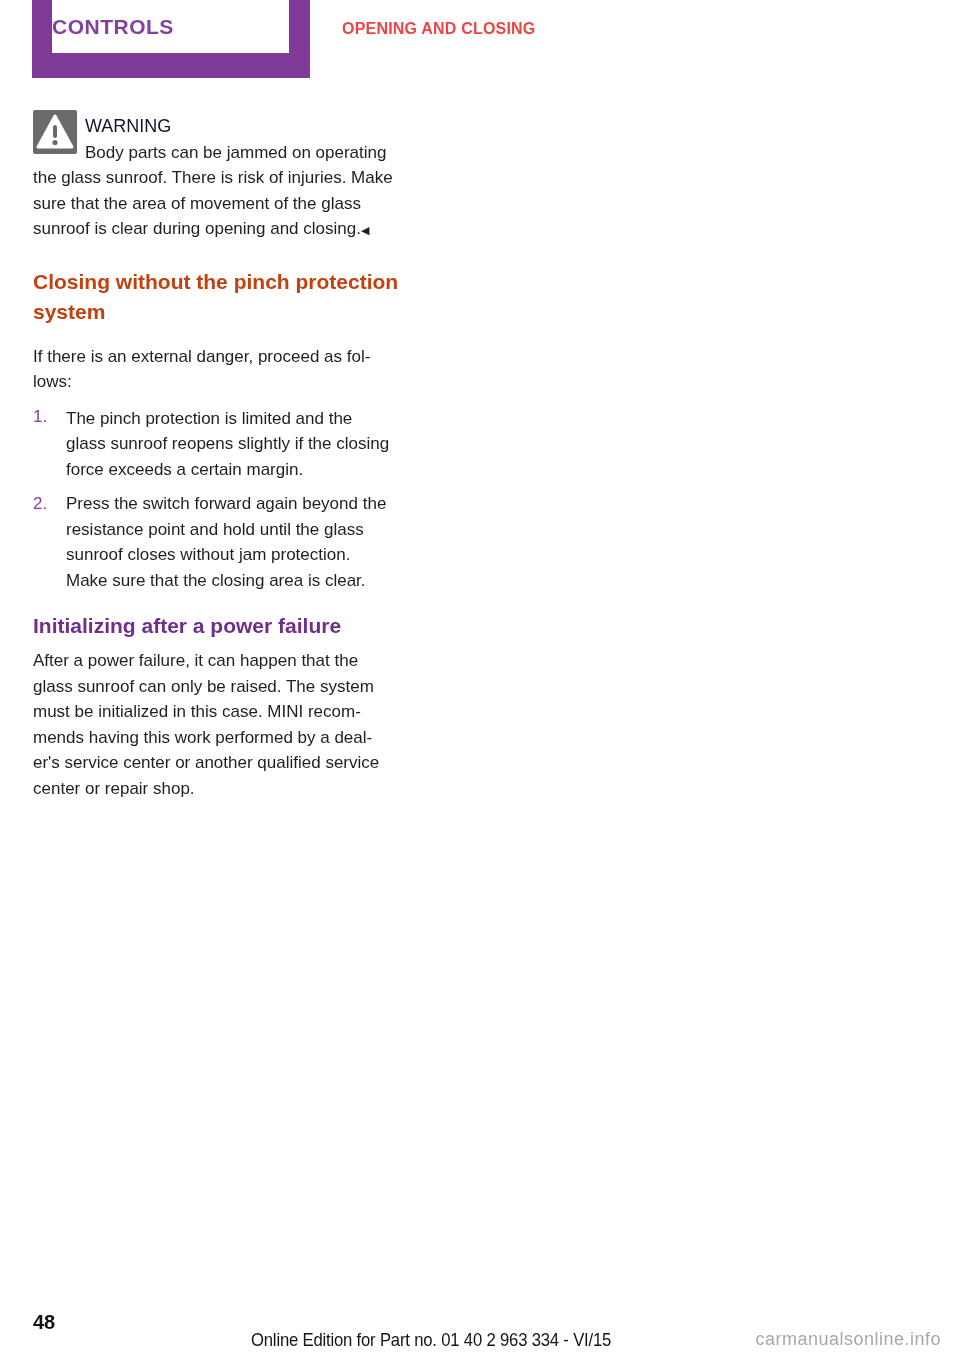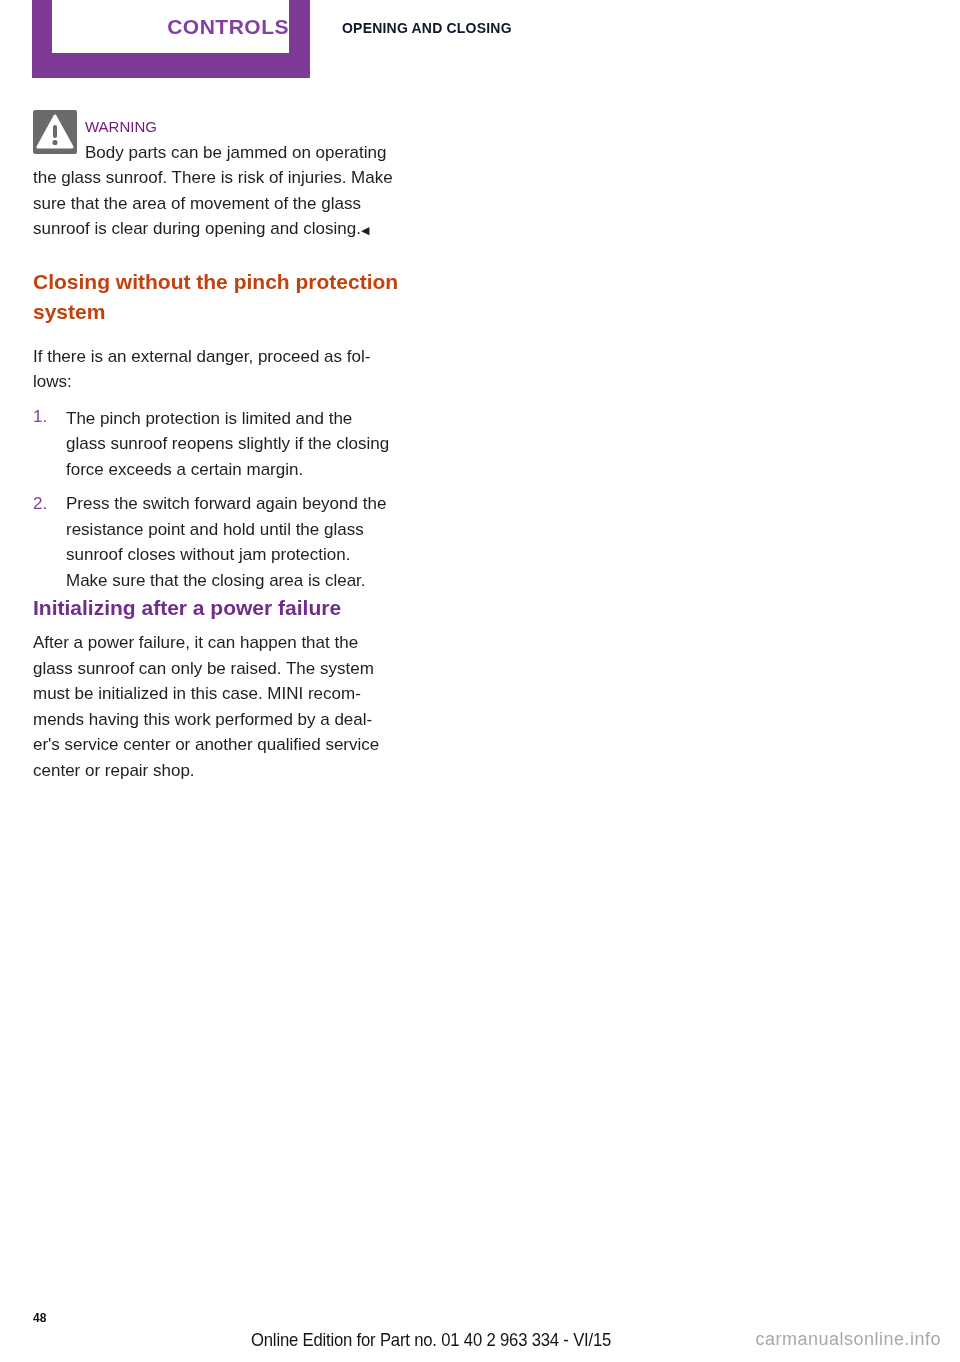--- a/index.html
+++ b/index.html
@@ -16,82 +16,83 @@
   
   .tab{
     position:absolute;left:32px;top:0;
     width:278px;height:78px;
     background:#7e3a96;
     box-sizing:border-box;
   }
   .tab-inner{
     position:absolute;left:20px;right:21px;top:0;bottom:25px;
     background:#ffffff;
-    display:flex;align-items:center;justify-content:flex-end;
+    display:flex;align-items:center;justify-content:flex-start;
     padding-top:0;box-sizing:border-box;
   }
   .tab-label{
     color:#8440a0;
     font-size:21px;font-weight:bold;letter-spacing:0.5px;
   }
   .section-label{
     position:absolute;left:342px;top:20px;
-    font-size:14px;font-weight:bold;color:#0f172a;
+    font-size:16px;font-weight:bold;color:#ef4444;
     letter-spacing:0.2px;
   }
 
   
   .content{
     position:absolute;left:33px;top:108px;width:414px;
     font-size:17px;line-height:25.5px;
   }
   .preline{white-space:pre-line;}
 
   
   .warn-icon{
     float:left;
     width:44px;height:44px;
     margin:2px 8px 6px 0;
   }
   .warn-title{
     padding-top:6px;
-    color:#701a75;
-    font-size:15px;line-height:25.5px;
+    color:#0f172a;
+    font-size:18px;line-height:25.5px;
   }
   .warn-body{}
   .end-marker{font-size:11px;letter-spacing:-1px;}
 
   
   .h-light{
     margin-top:23px;
     color:#c2410c;
     font-size:21px;line-height:30px;font-weight:bold;
   }
   .h-dark{
+    margin-top:18px;
     color:#6f2e8d;
     font-size:21px;line-height:30px;font-weight:bold;
   }
   .para-intro{margin-top:17px;}
   .para-after-dark{margin-top:7px;}
 
   
   .olist{margin-top:9px;}
   .olist-item{display:flex;margin-top:9px;}
   .olist-item:first-child{margin-top:0;}
   .oli-num{
     width:33px;flex:0 0 33px;
     color:#8440a0;
   }
   .oli-body{flex:1;}
   .oli-detail{margin-top:2px;}
 
   
   .page-number{
     position:absolute;left:33px;top:1311px;
-    font-size:12px;font-weight:bold;color:#111;
+    font-size:20px;font-weight:bold;color:#111;
   }
   .edition-line{
     position:absolute;left:0;top:1329px;width:863px;
     text-align:center;
   }
   .edition-line > span{
     display:inline-block;
     font-size:18.5px;color:#141414;
     transform:scaleX(0.90);
     letter-spacing:-0.2px;

